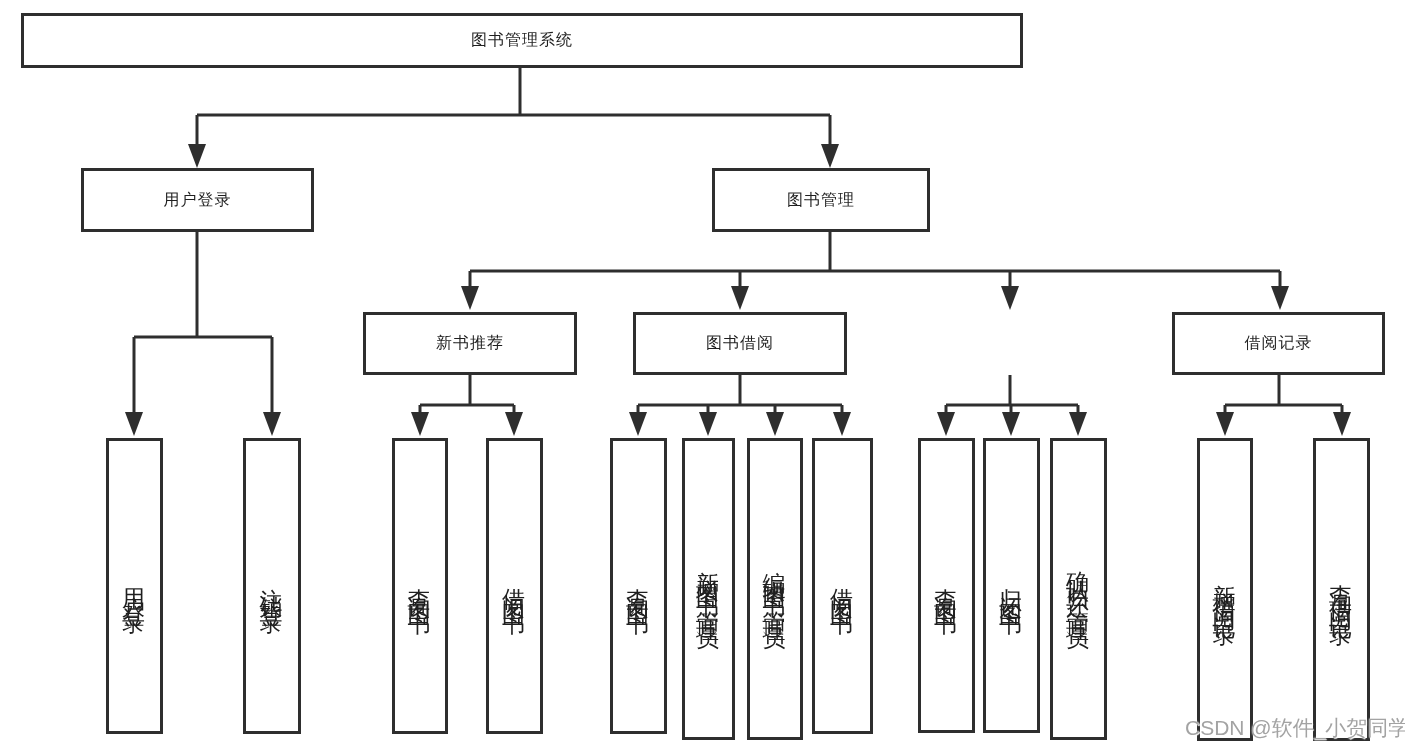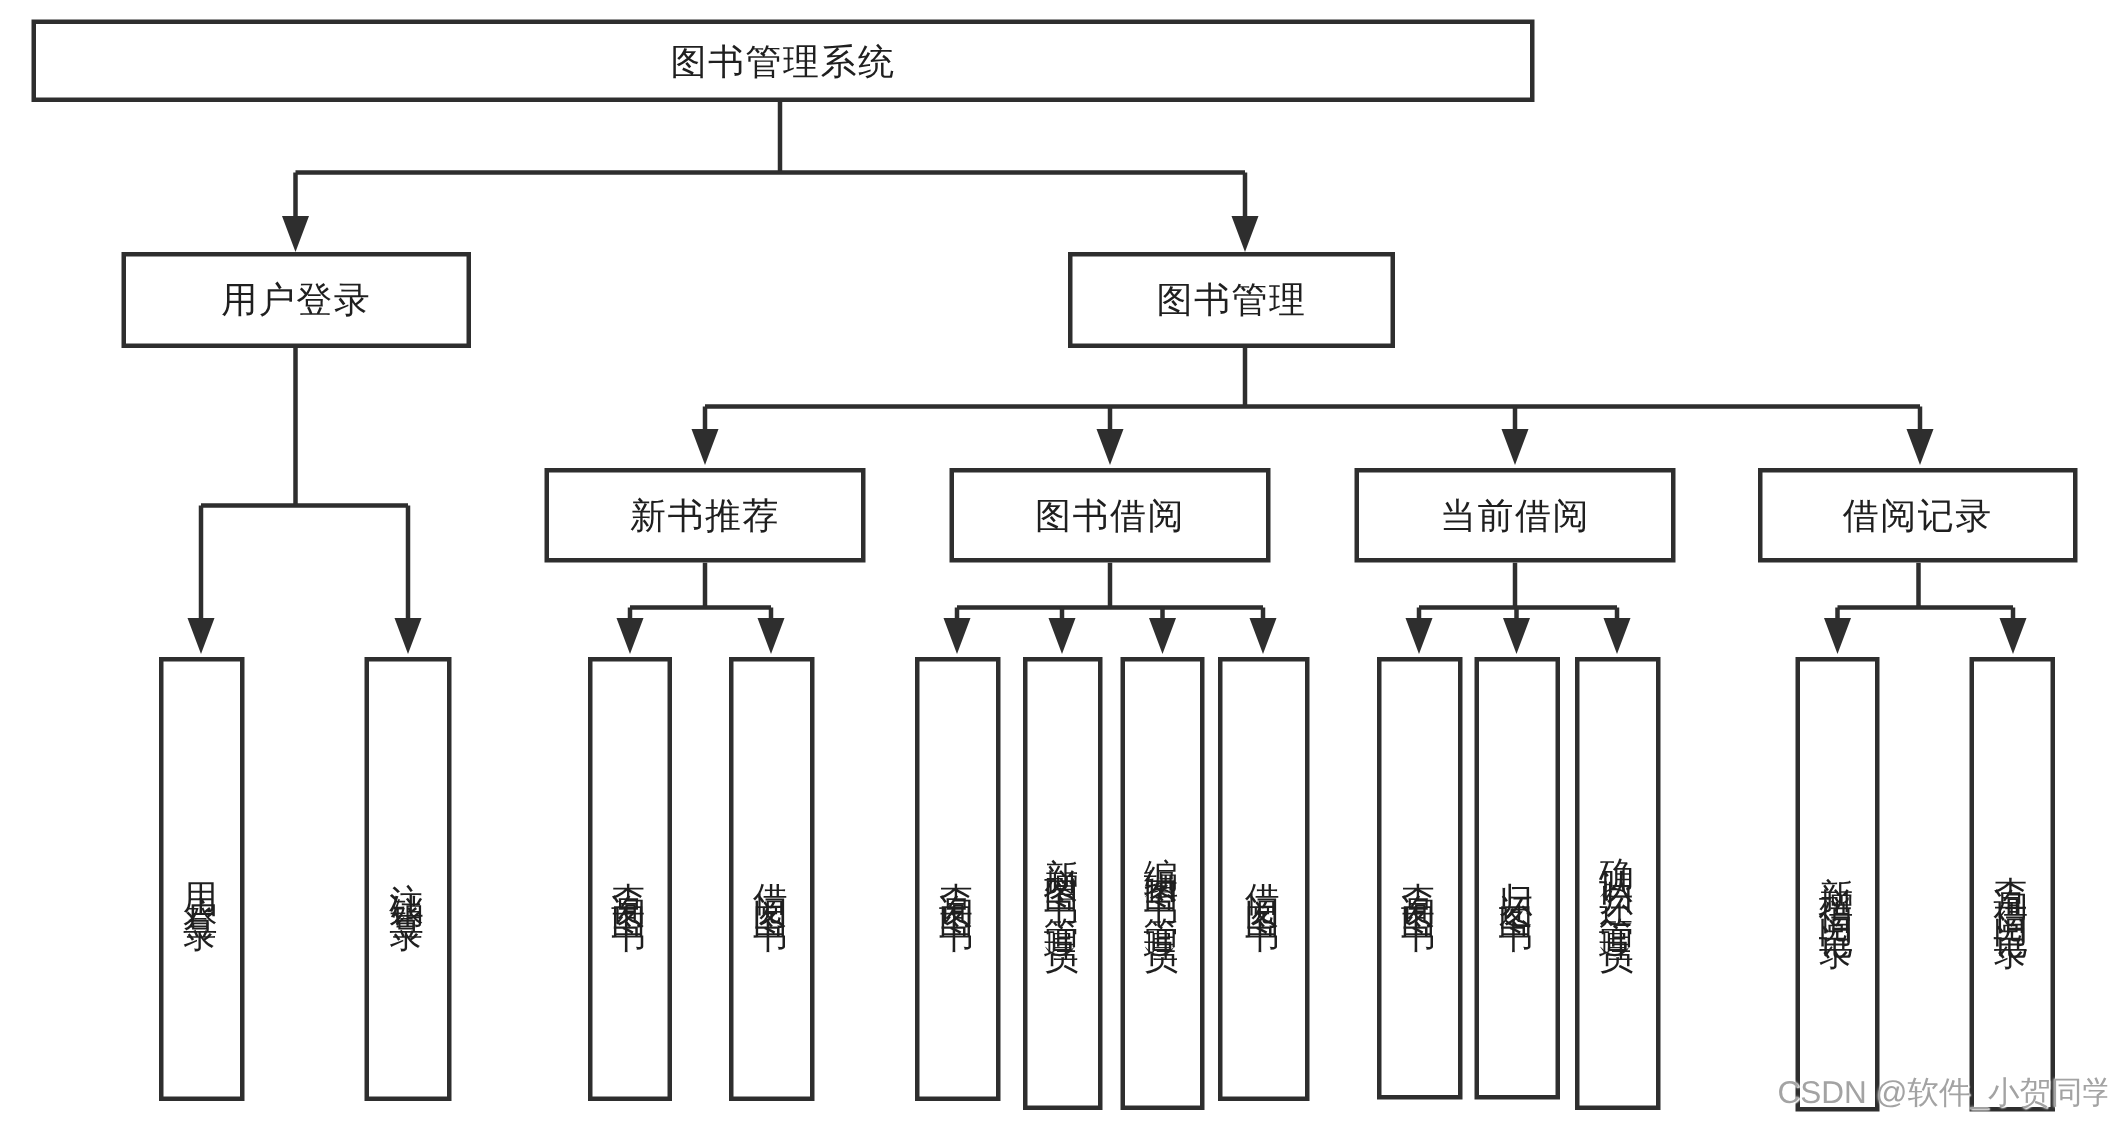--- a/index.html
+++ b/index.html
@@ -13,21 +13,21 @@
   }
   #wires { position: absolute; left: 0; top: 0; pointer-events: none; }
   .box {
     position: absolute;
     box-sizing: border-box;
     background: #ffffff;
     border: 3px solid #2e2e2e;
     display: flex;
     align-items: center;
     justify-content: center;
-    font-size: 24px;
+    font-size: 16px;
     color: #1f1f1f;
     letter-spacing: 1px;
     white-space: nowrap;
   }
   .vbox {
     position: absolute;
     box-sizing: border-box;
     background: #ffffff;
     border: 3px solid #2e2e2e;
     display: flex;
@@ -121,21 +121,20 @@
     </g>
   </svg>
 
   <div class="box" style="left:21px; top:13px; width:1002px; height:55px;">图书管理系统</div>
 
   <div class="box" style="left:81px; top:168px; width:233px; height:64px;">用户登录</div>
   <div class="box" style="left:712px; top:168px; width:218px; height:64px;">图书管理</div>
 
   <div class="box" style="left:633px; top:312px; width:214px; height:63px;">图书借阅</div>
   <div class="box" style="left:363px; top:312px; width:214px; height:63px;">新书推荐</div>
-  <div class="box" style="left:903px; top:312px; width:214px; height:63px;">当前借阅</div>
   <div class="box" style="left:1172px; top:312px; width:213px; height:63px;">借阅记录</div>
 
   <div class="vbox" style="left:106px; top:438px; width:57px; height:296px;">用户登录</div>
   <div class="vbox" style="left:243px; top:438px; width:58px; height:296px;">注销登录</div>
 
   <div class="vbox" style="left:392px; top:438px; width:56px; height:296px;">查询图书</div>
   <div class="vbox" style="left:486px; top:438px; width:57px; height:296px;">借阅图书</div>
 
   <div class="vbox" style="left:610px; top:438px; width:57px; height:296px;">查询图书</div>
   <div class="vbox" style="left:682px; top:438px; width:53px; height:302px;">新增图书（管理员）</div>

